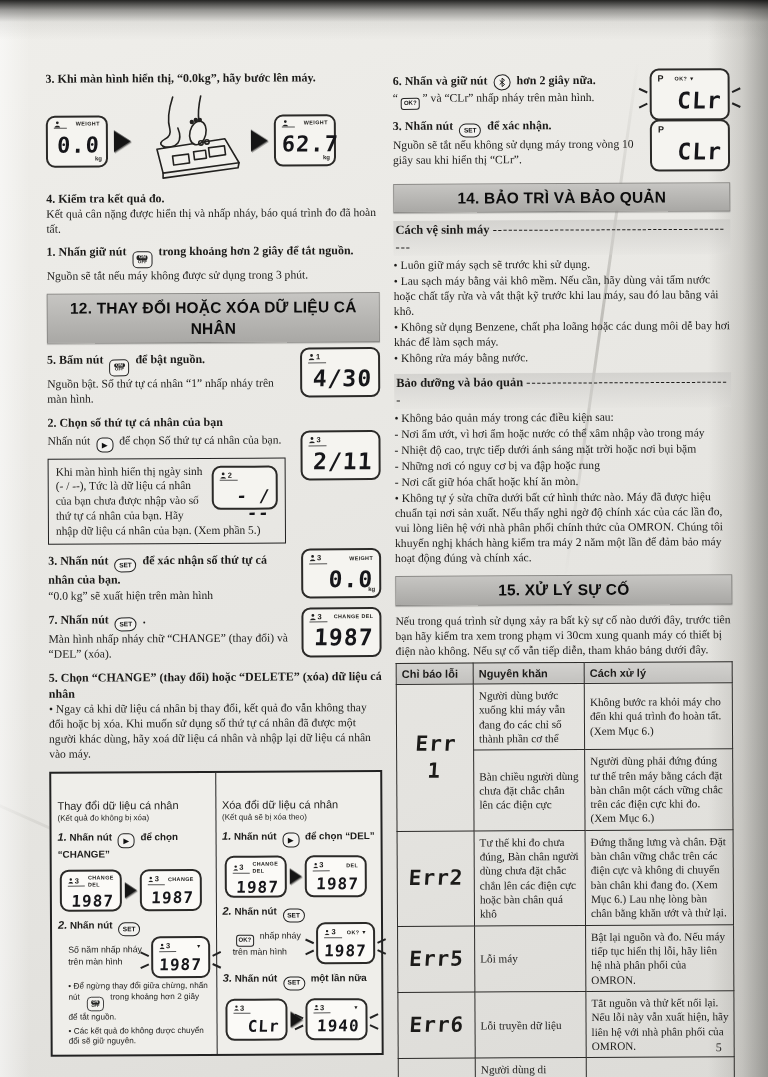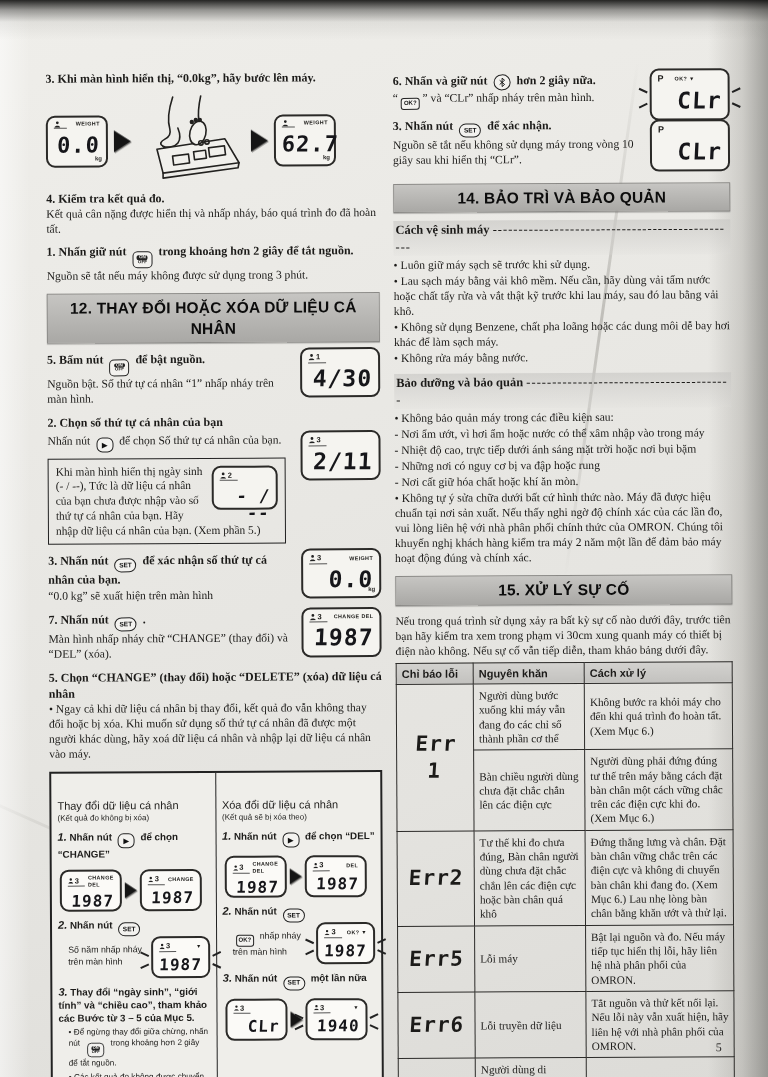--- a/index.html
+++ b/index.html
@@ -368,21 +368,20 @@
                     <circle cx="5" cy="3" r="2" fill="#222"></circle>
                     <path d="M1 10 C1 6.5 9 6.5 9 10 Z" fill="#222"></path>
                   </svg>
                   <b>3</b>
                 </span>
                 <span class="ltag">▼</span>
               </span>
             <span class="seg">1987</span>
           </span>
         </div>
-        <div class="cd-step"><span class="n">3.</span> <span>Thay đổi “ngày sinh”, “giới tính” và “chiều cao”, tham khảo các Bước từ 3 – 5 của Mục 5.</span></div>
         <div class="cd-bullets">
           <span>• Để ngừng thay đổi giữa chừng, nhấn nút</span>
           <span class="key key-onoff" style="transform:scale(.85)">
               <b>ON</b>
               <i>OFF</i>
             </span>
           <span>trong khoảng hơn 2 giây để tắt nguồn.</span>
         </div>
         <div class="cd-bullets">• Các kết quả đo không được chuyển đổi sẽ giữ nguyên.</div>
       </div>

